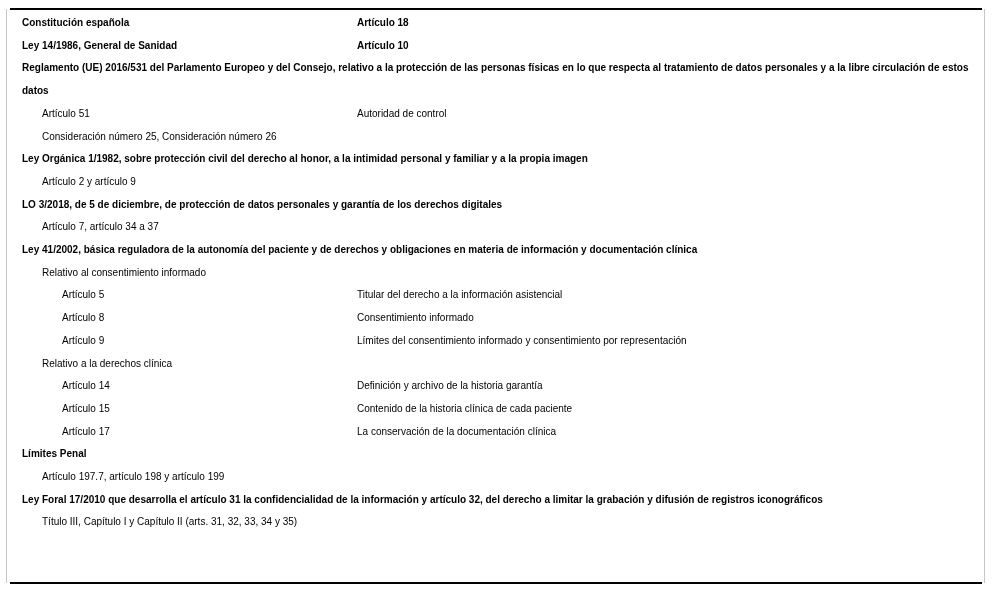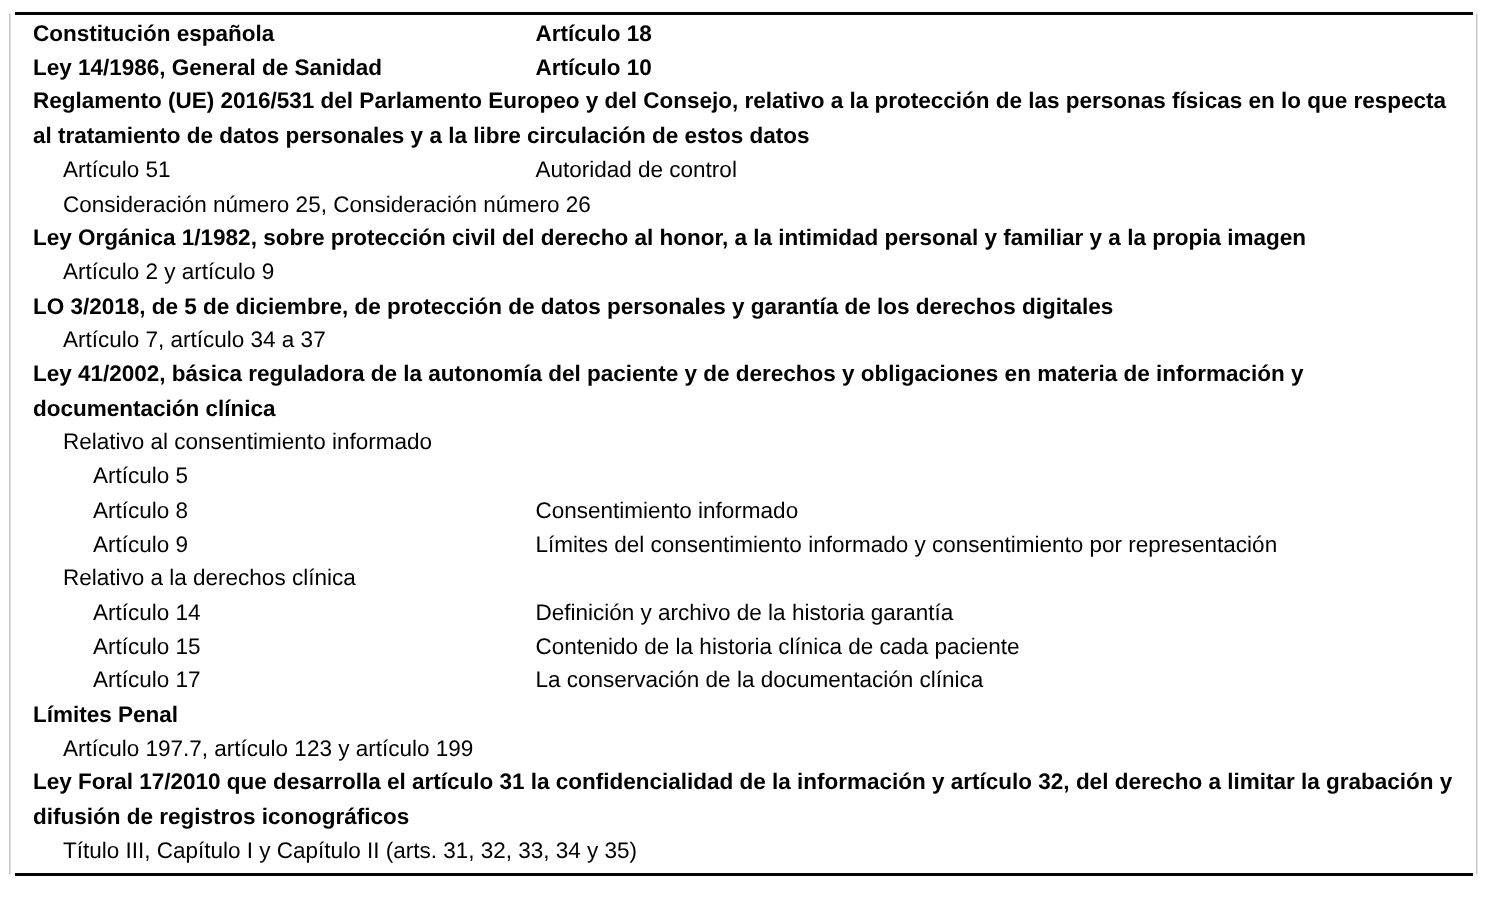--- a/index.html
+++ b/index.html
@@ -33,21 +33,21 @@
   }
   .side-left { left: 6px; }
   .side-right { left: 984px; }
 
   
   .content {
     position: absolute;
     left: 22px;
     top: 12px;
     width: 948px;
-    font-size: 15px;
+    font-size: 10px;
     line-height: 22.7px;
   }
   .row { position: relative; min-height: 22.7px; }
   .row .c1 { display: block; }
   .row .c2 {
     position: absolute;
     left: 335px;
     top: 0;
     white-space: nowrap;
   }
@@ -107,20 +107,21 @@
     <div class="row bold">
       <span class="c1">Ley 41/2002, básica reguladora de la autonomía del paciente y de derechos y obligaciones en materia de información y documentación clínica</span>
     </div>
 
     <div class="row ind1">
       <span class="c1">Relativo al consentimiento informado</span>
     </div>
 
     <div class="row ind2">
       <span class="c1">Artículo 5</span>
+      <span class="c2">Titular del derecho a la información asistencial</span>
     </div>
 
     <div class="row ind2">
       <span class="c1">Artículo 8</span>
       <span class="c2">Consentimiento informado</span>
     </div>
 
     <div class="row ind2">
       <span class="c1">Artículo 9</span>
       <span class="c2">Límites del consentimiento informado y consentimiento por representación</span>
@@ -143,21 +144,21 @@
     <div class="row ind2">
       <span class="c1">Artículo 17</span>
       <span class="c2">La conservación de la documentación clínica</span>
     </div>
 
     <div class="row bold">
       <span class="c1">Límites Penal</span>
     </div>
 
     <div class="row ind1">
-      <span class="c1">Artículo 197.7, artículo 123 y artículo 199</span>
+      <span class="c1">Artículo 197.7, artículo 198 y artículo 199</span>
     </div>
 
     <div class="row bold">
       <span class="c1">Ley Foral 17/2010 que desarrolla el artículo 31 la confidencialidad de la información y artículo 32, del derecho a limitar la grabación y difusión de registros iconográficos</span>
     </div>
 
     <div class="row ind1">
       <span class="c1">Título III, Capítulo I y Capítulo II (arts. 31, 32, 33, 34 y 35)</span>
     </div>
 

